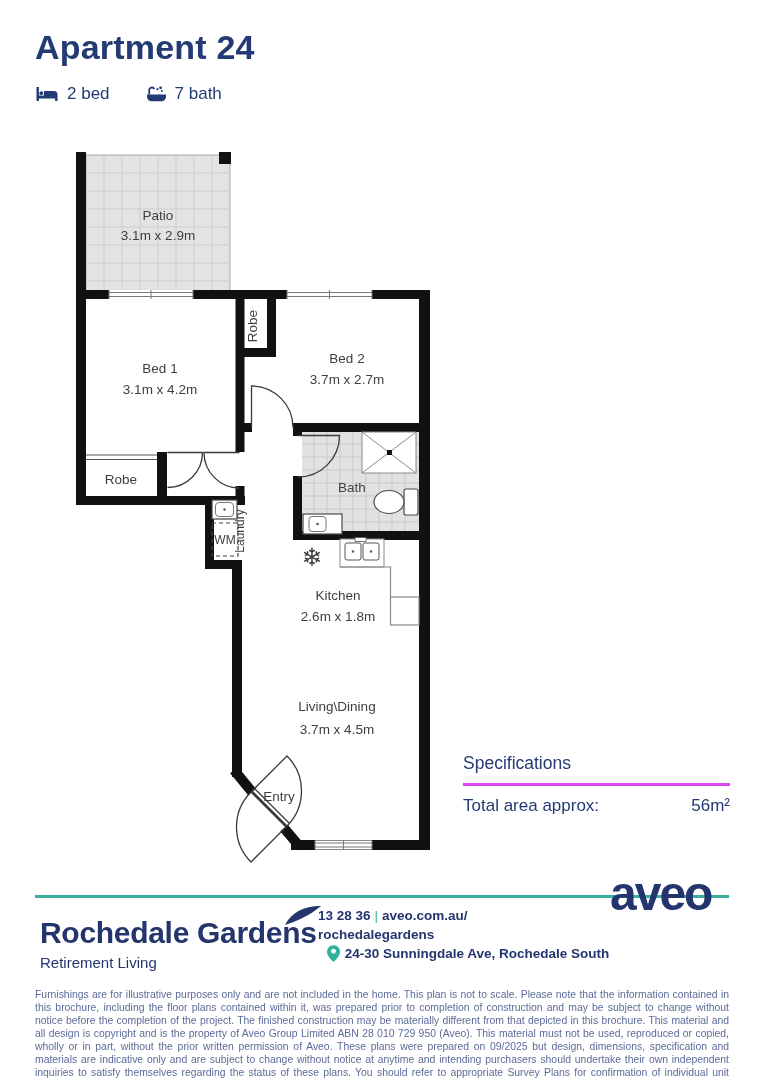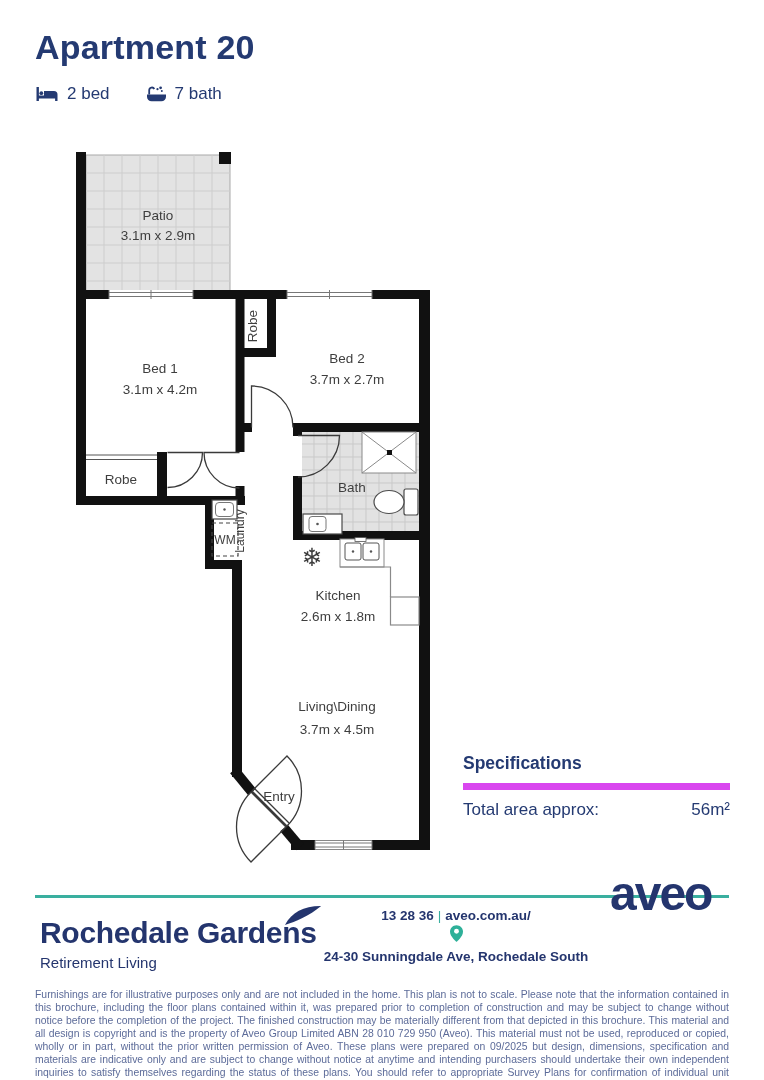--- a/index.html
+++ b/index.html
@@ -10,46 +10,46 @@
          color:#243a72;letter-spacing:.2px;}
   .features{position:absolute;left:35px;top:84px;display:flex;align-items:flex-start;color:#243a72;}
   .feature{display:flex;align-items:center;gap:8px;margin-right:36px;}
   .feature span{font-size:17px;color:#243a72;}
   
   .plan-svg{position:absolute;left:0;top:0;}
   .room-label{font-family:"Liberation Sans",sans-serif;font-size:13.5px;fill:#3e3e3e;}
   .room-label-sm{font-family:"Liberation Sans",sans-serif;font-size:12px;fill:#3e3e3e;}
   
   .specs{position:absolute;left:463px;top:753px;width:267px;color:#243a72;}
-  .specs-heading{font-size:17.5px;font-weight:bold;padding-bottom:9px;
-                 border-bottom:7px solid #d946ef;}
+  .specs-heading{font-size:17.5px;font-weight:normal;padding-bottom:9px;
+                 border-bottom:3px solid #d946ef;}
   .specs-row{display:flex;justify-content:space-between;margin-top:10px;
              font-size:17px;font-weight:normal;}
   
   .divider{position:absolute;left:35px;top:895px;width:694px;height:3px;background:#3aaf9f;}
   .rg-block{position:absolute;left:40px;top:916px;color:#24356e;}
   .rg-name{font-size:30px;font-weight:bold;letter-spacing:-.3px;}
   .rg-tagline{font-size:15px;margin-top:4px;}
   .rg-leaf{position:absolute;left:243px;top:-10px;transform:rotate(-6deg);}
-  .contact{position:absolute;left:306px;top:906px;width:300px;text-align:center;
+  .contact{position:absolute;left:318px;top:906px;width:300px;
            color:#24356e;font-size:13.5px;font-weight:bold;line-height:19px;}
   .contact .sep{color:#3aaf9f;font-weight:normal;padding:0 4px;}
-  .addr-line{display:flex;align-items:center;justify-content:center;gap:5px;flex-direction:column;}
+  .addr-line{display:flex;align-items:center;justify-content:center;gap:5px;}
   .aveo{position:absolute;left:610px;top:866px;font-size:48px;font-weight:bold;
         color:#24356e;letter-spacing:-2px;}
   
   .disclaimer{position:absolute;left:35px;top:988px;width:694px;font-size:10.4px;
               line-height:13px;color:#5c6b99;text-align:justify;}
 </style>
 </head>
 <body>
 
 <div class="page">
 
-  <div class="title">Apartment 20</div>
+  <div class="title">Apartment 24</div>
   <div class="features">
     <div class="feature">
       <svg width="24" height="16" viewBox="0 0 24 16">
         <path d="M1.5 1v14h2.4v-2.6h16.2V15h2.4V8.6a3.6 3.6 0 0 0-3.6-3.6H9v4.4H3.9V1z" fill="#243a72"></path>
         <circle cx="6.3" cy="7.2" r="1.9" fill="#243a72"></circle>
       </svg>
       <span>2 bed</span>
     </div>
     <div class="feature">
       <svg width="21" height="17" viewBox="0 0 21 17">
@@ -195,20 +195,21 @@
       <path d="M1 17 C9 5 22 0 39 2 C27 10 12 15 1 17 Z" fill="#24356e"></path>
     </svg>
     <div class="rg-name">Rochedale Gardens</div>
     <div class="rg-tagline">Retirement Living</div>
   </div>
 
   <div class="contact">
     <div>
       <span>13 28 36</span><span class="sep">|</span><span>aveo.com.au/</span>
     </div>
+    <div>rochedalegardens</div>
     <div class="addr-line">
       <svg width="13" height="17" viewBox="0 0 14 18">
         <path d="M7 0C3.1 0 0 3.1 0 7c0 5.2 7 11 7 11s7-5.8 7-11c0-3.9-3.1-7-7-7z" fill="#2eb099"></path>
         <circle cx="7" cy="6.6" r="2.6" fill="#fff"></circle>
       </svg>
       <span>24-30 Sunningdale Ave, Rochedale South</span>
     </div>
   </div>
 
   <div class="aveo">aveo</div>

